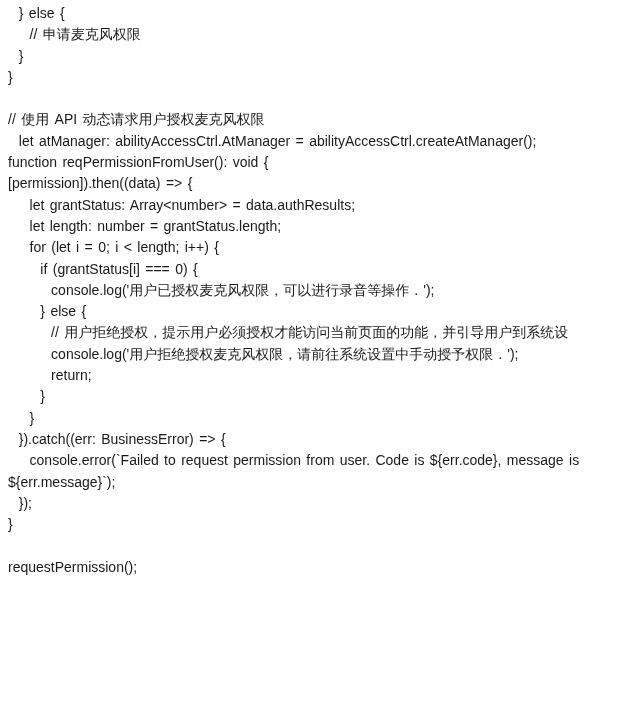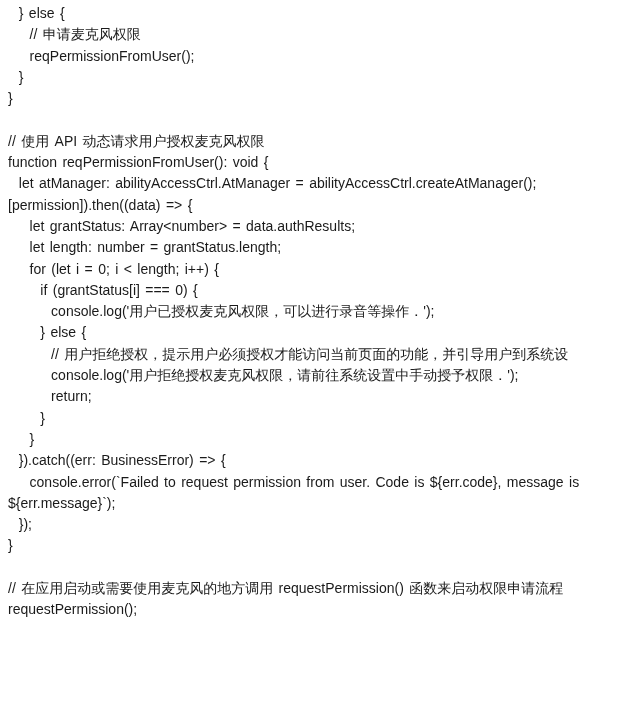--- a/index.html
+++ b/index.html
@@ -32,41 +32,39 @@
     overflow: hidden;
   }
 </style>
 </head>
 <body>
 
 <div class="code-snippet" style="background: rgb(255, 255, 255); color: rgb(26, 26, 26);">
   <div>
       <div class="code-line">  } else {</div>
       <div class="code-line">    // 申请麦克风权限</div>
-      <div class="code-line">    reqPermissionFromUser();</div>
       <div class="code-line">  }</div>
       <div class="code-line">}</div>
       <div class="code-line"></div>
       <div class="code-line">// 使用 API 动态请求用户授权麦克风权限</div>
+      <div class="code-line">  let atManager: abilityAccessCtrl.AtManager = abilityAccessCtrl.createAtManager();</div>
       <div class="code-line">function reqPermissionFromUser(): void {</div>
-      <div class="code-line">  let atManager: abilityAccessCtrl.AtManager = abilityAccessCtrl.createAtManager();</div>
       <div class="code-line">[permission]).then((data) =&gt; {</div>
       <div class="code-line">    let grantStatus: Array&lt;number&gt; = data.authResults;</div>
       <div class="code-line">    let length: number = grantStatus.length;</div>
       <div class="code-line">    for (let i = 0; i &lt; length; i++) {</div>
       <div class="code-line">      if (grantStatus[i] === 0) {</div>
       <div class="code-line">        console.log('用户已授权麦克风权限，可以进行录音等操作．');</div>
       <div class="code-line">      } else {</div>
       <div class="code-line">        // 用户拒绝授权，提示用户必须授权才能访问当前页面的功能，并引导用户到系统设</div>
       <div class="code-line">        console.log('用户拒绝授权麦克风权限，请前往系统设置中手动授予权限．');</div>
       <div class="code-line">        return;</div>
       <div class="code-line">      }</div>
       <div class="code-line">    }</div>
       <div class="code-line">  }).catch((err: BusinessError) =&gt; {</div>
       <div class="code-line">    console.error(`Failed to request permission from user. Code is ${err.code}, message is</div>
       <div class="code-line">${err.message}`);</div>
       <div class="code-line">  });</div>
       <div class="code-line">}</div>
       <div class="code-line"></div>
-      <div class="code-line">// 在应用启动或需要使用麦克风的地方调用 requestPermission() 函数来启动权限申请流程</div>
       <div class="code-line">requestPermission();</div>
     </div>
 </div>
 
 </body></html>

